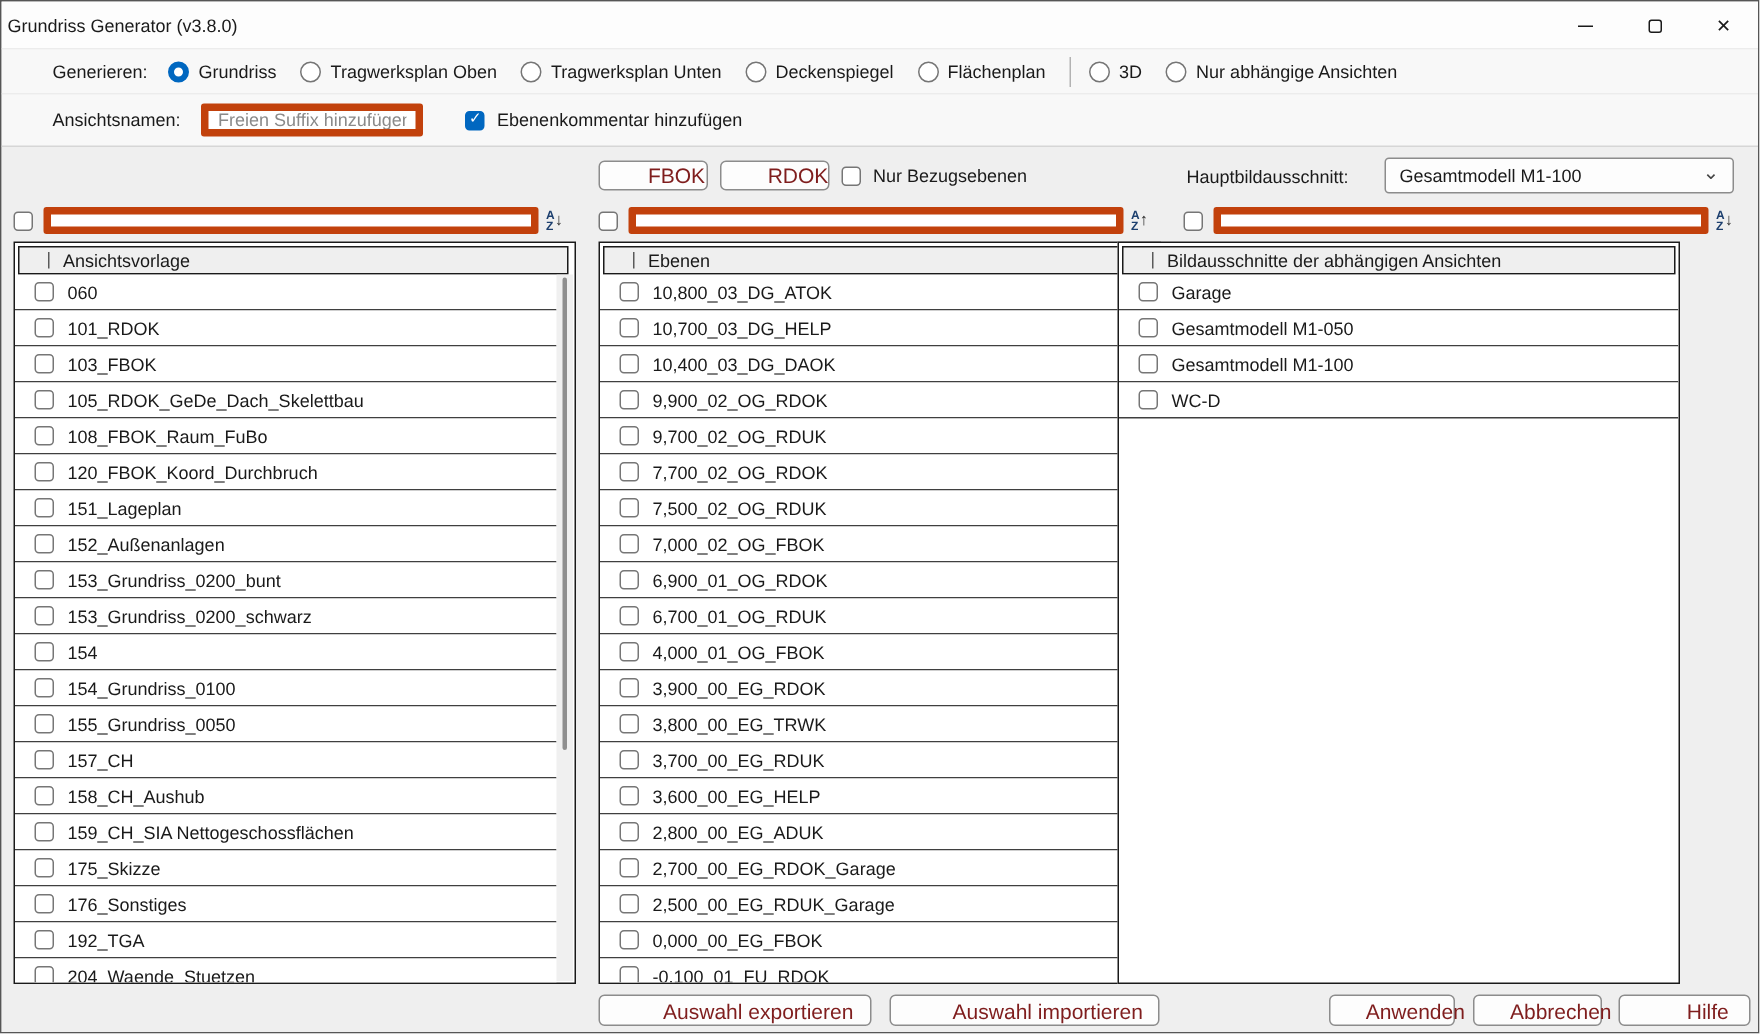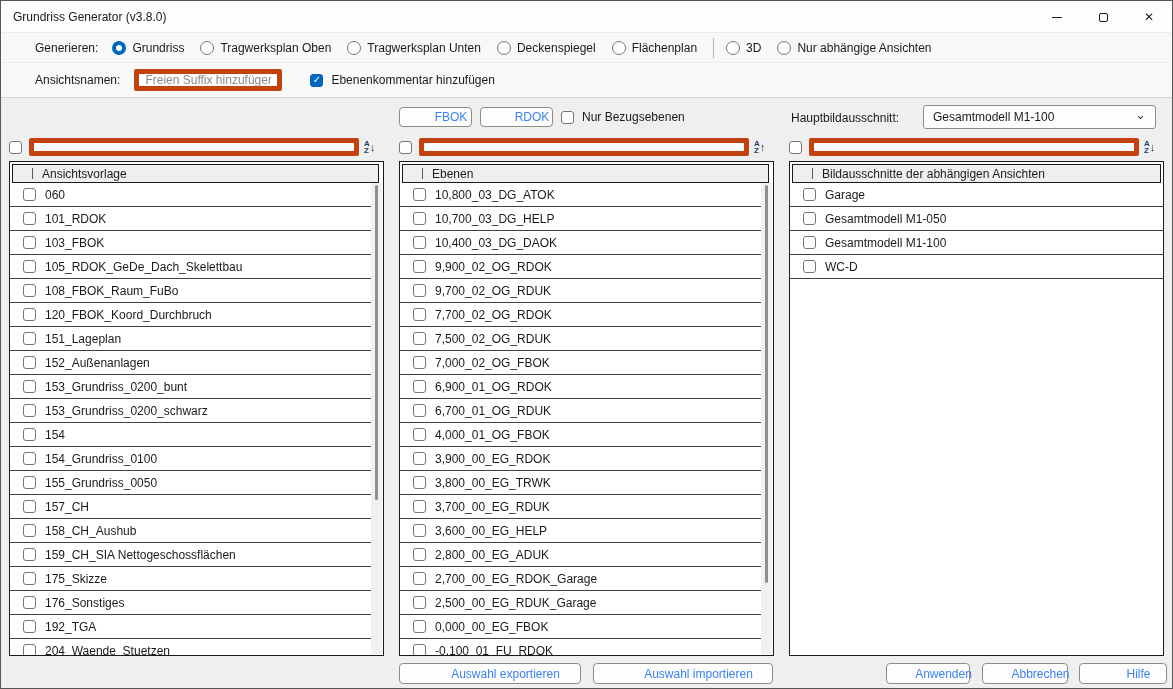--- a/index.html
+++ b/index.html
@@ -6,21 +6,21 @@
   html,body { background:#fff; }
   .window {
     position:relative; width:1173px; height:689px;
     border:1px solid #565656; background:#efefef;
     font-family:"Liberation Sans", sans-serif; font-size:12px; color:#1a1a1a;
     overflow:hidden;
   }
   
   .titlebar {
     height:32px; background:#fdfdfd; display:flex; align-items:center;
-    padding-left:12px; border-bottom:1px solid #ececec;
+    padding-left:4px; border-bottom:1px solid #ececec;
   }
   .title { font-size:12px; }
   .win-controls { position:absolute; top:0; right:0; display:flex; height:32px; }
   .win-btn { width:46px; height:32px; display:flex; align-items:center; justify-content:center; cursor:default; }
   .min-glyph { display:block; width:10px; height:1px; background:#1a1a1a; }
   .max-glyph { display:block; width:9px; height:9px; border:1px solid #1a1a1a; border-radius:2px; }
   .close-glyph { font-size:12px; line-height:1; }
   
   .radio-row {
     height:30px; background:#f8f8f8; display:flex; align-items:center;
@@ -53,21 +53,21 @@
   }
   .cb.checked { background:#0067c0; border-color:#0067c0; color:#fff; }
   .check-glyph { font-size:10px; line-height:1; color:#fff; }
   .cb-label { margin-left:8px; }
   .cb-wrap { display:flex; align-items:center; }
   
   .main { position:absolute; top:97px; left:0; right:0; bottom:0; background:#efefef; }
   .btn {
     position:absolute; background:#fdfdfd; border:1px solid #8c8c8c; border-radius:4px;
     display:flex; align-items:center; justify-content:center;
-    font-family:"Liberation Sans", sans-serif; font-size:12px; color:#3b82f6; cursor:default;padding-left:31px;
+    font-family:"Liberation Sans", sans-serif; font-size:14px; color:#7f1d1d; cursor:default;padding-left:31px;
   }
   .fbok-btn { left:398px; top:9px; width:73px; height:20px; }
   .rdok-btn { left:479px; top:9px; width:73px; height:20px; }
   .bezugs-wrap { position:absolute; left:560px; top:12px; }
   .hbild-label { position:absolute; left:790px; top:13px; }
   .select {
     position:absolute; left:922px; top:7px; width:233px; height:24px;
     background:#fdfdfd; border:1px solid #8c8c8c; border-radius:3px;
     display:flex; align-items:center; justify-content:space-between; padding:0 9px; cursor:default;
   }
@@ -449,21 +449,21 @@
           <div class="row">
             <span class="cb"></span>
             <span class="row-text">-0,100_01_FU_RDOK</span>
           </div>
         </div>
       <div class="scroll-track">
         <span class="scroll-thumb thumb-2"></span>
       </div>
     </div>
 
-    <div class="listbox" style="left:788px">
+    <div class="listbox" style="left:744px">
       <div class="list-header">
         <span class="header-div"></span>
         <span class="header-label">Bildausschnitte der abhängigen Ansichten</span>
       </div>
       <div class="rows">
 
           <div class="row">
             <span class="cb"></span>
             <span class="row-text">Garage</span>
           </div>

